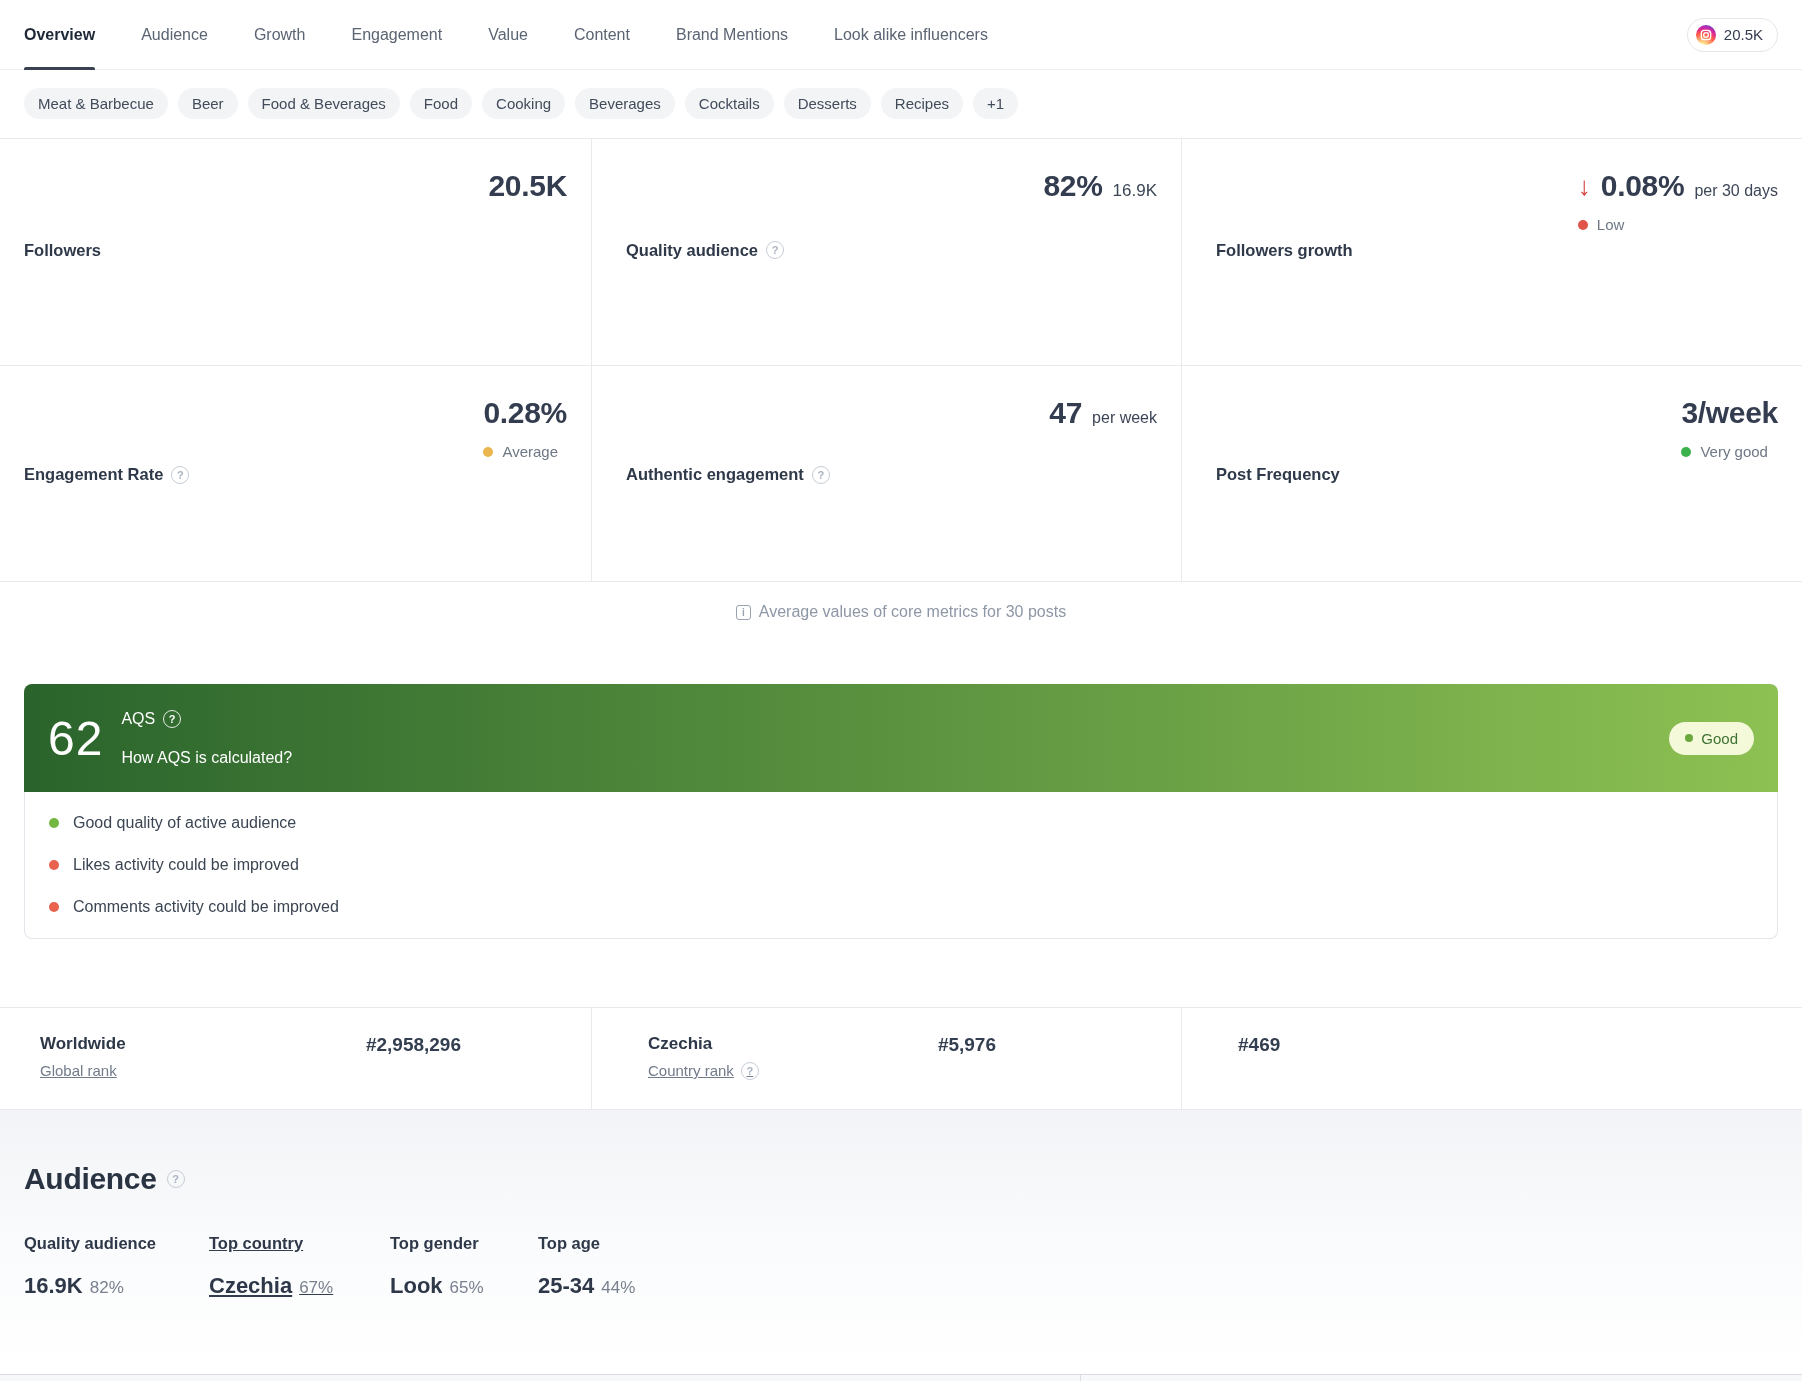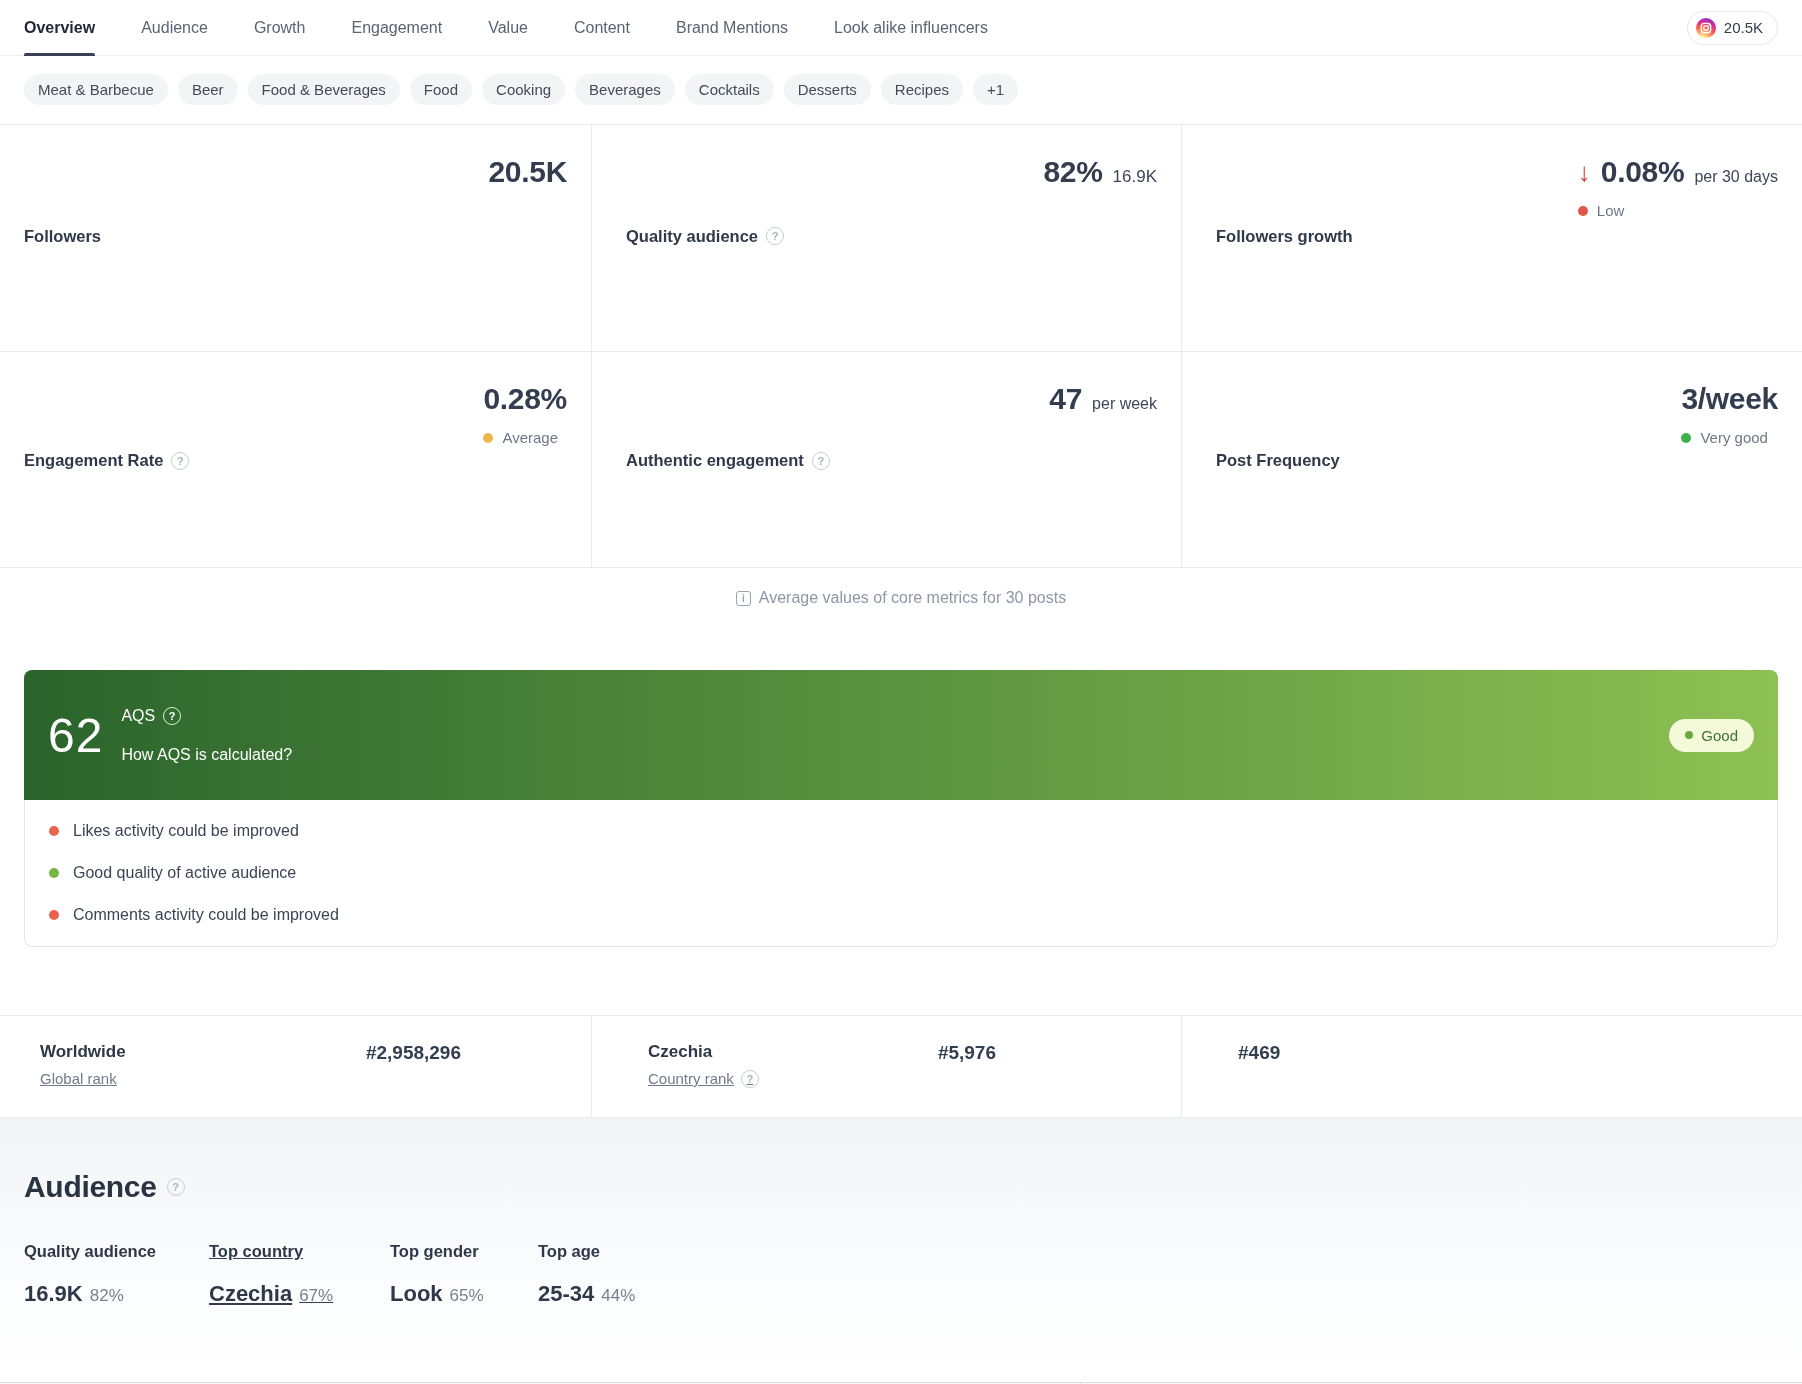--- a/index.html
+++ b/index.html
@@ -1,20 +1,20 @@
 <!DOCTYPE html>
 <html style="--aqs-from: #2a642c; --aqs-to: #8dc153;"><head>
 <meta charset="utf-8">
 <style>
   * { margin:0; padding:0; box-sizing:border-box; }
   html,body { width:1802px; height:1384px; background:#ffffff; overflow:hidden;
     font-family:"Liberation Sans", sans-serif; color:#333d4f; }
 
   
-  .nav { height:56px; display:flex; align-items:stretch; padding:0 24px; gap:46px;
+  .nav { height:70px; display:flex; align-items:stretch; padding:0 24px; gap:46px;
     border-bottom:1px solid #edeff2; }
   .tab { display:flex; align-items:center; font-size:16px; color:#5a6472; position:relative;
     cursor:pointer; white-space:nowrap; }
   .tab.active { color:#1e2735; font-weight:700; }
   .tab.active::after { content:""; position:absolute; left:0; right:0; bottom:-1px; height:3px;
     background:#3a4252; border-radius:2px 2px 0 0; }
   .acct-pill { margin-left:auto; align-self:center; display:flex; align-items:center; gap:8px;
     border:1px solid #e3e6eb; border-radius:18px; padding:6px 14px 6px 8px; font-size:15px;
     color:#333d4f; cursor:pointer; }
   .ig { width:20px; height:20px; display:block; }
@@ -49,21 +49,21 @@
 
   
   .note { padding:21px 0; display:flex; align-items:center; justify-content:center; gap:8px;
     font-size:16px; color:#8e97a6; }
   .info-ic { width:15px; height:15px; border:1.4px solid #99a2b0; border-radius:3px; color:#99a2b0;
     font-size:10px; font-weight:700; display:inline-flex; align-items:center; justify-content:center;
     font-style:normal; }
 
   
   .aqs-card { margin:42px 24px 0; }
-  .aqs-banner { height:130px; border-radius:8px 8px 0 0; display:flex; align-items:center;
+  .aqs-banner { height:108px; border-radius:8px 8px 0 0; display:flex; align-items:center;
     padding:0 24px; background:linear-gradient(90deg, var(--aqs-from,#2a642c), var(--aqs-to,#8dc153)); }
   .aqs-score { font-size:48px; font-weight:400; color:#ffffff; margin-right:18px; letter-spacing:1px; }
   .aqs-texts { display:flex; flex-direction:column; gap:21px; }
   .aqs-line1 { display:flex; align-items:center; gap:8px; color:#ffffff; font-size:16px; }
   .aqs-link { color:#ffffff; font-size:16px; cursor:pointer; }
   .aqs-badge { margin-left:auto; background:#f4f9da; border-radius:17px; padding:8px 16px;
     display:flex; align-items:center; gap:8px; font-size:15px; color:#3e7233; }
   .aqs-list { border:1px solid #e3e6eb; border-top:none; border-radius:0 0 8px 8px; padding:10px 24px; }
   .aqs-item { display:flex; align-items:center; gap:14px; padding:12px 0; font-size:16px; color:#3b4553; }
 
@@ -248,26 +248,26 @@
       </div>
       <div class="aqs-link">How AQS is calculated?</div>
     </div>
     <div class="aqs-badge">
       <span class="dot-s" style="background-color: rgb(106, 168, 60);"></span>
       <span>Good</span>
     </div>
   </div>
   <div class="aqs-list">
     <div class="aqs-item">
+      <span class="dot" style="background-color: rgb(116, 184, 67);"></span>
+      <span>Good quality of active audience</span>
+    </div>
+    <div class="aqs-item">
       <span class="dot" style="background-color: rgb(232, 98, 78);"></span>
       <span>Likes activity could be improved</span>
-    </div>
-    <div class="aqs-item">
-      <span class="dot" style="background-color: rgb(116, 184, 67);"></span>
-      <span>Good quality of active audience</span>
     </div>
     <div class="aqs-item">
       <span class="dot" style="background-color: rgb(232, 98, 78);"></span>
       <span>Comments activity could be improved</span>
     </div>
   </div>
 </div>
 
 <div class="ranks">
   <div class="rank c1">

